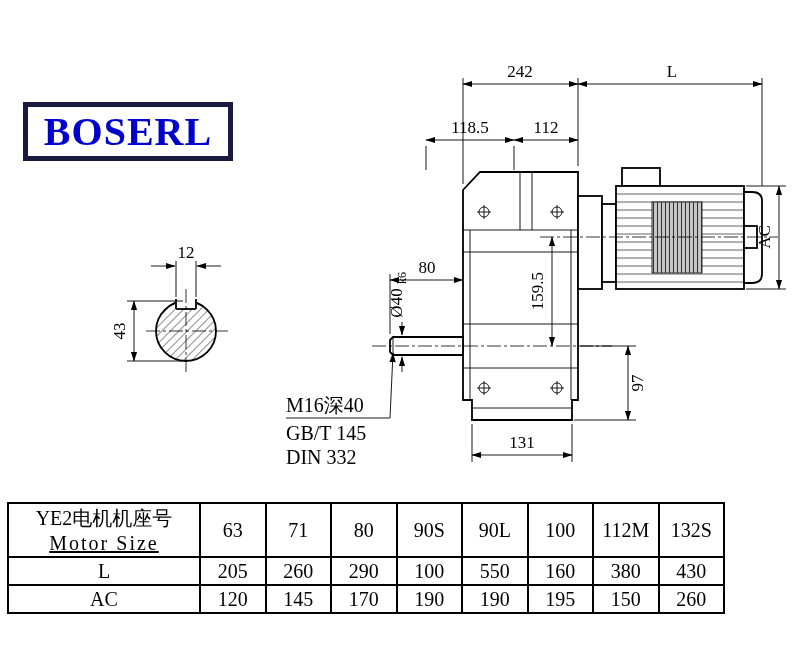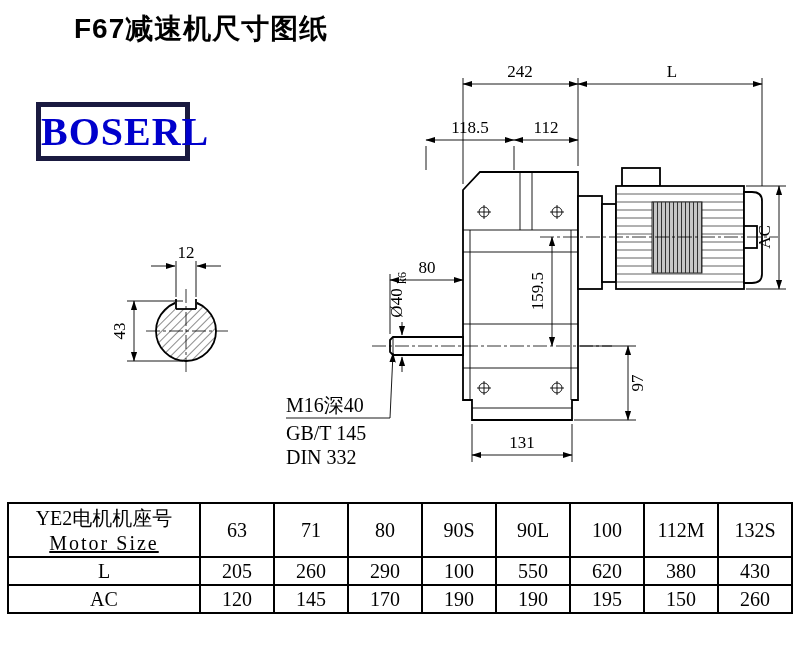--- a/index.html
+++ b/index.html
@@ -2,58 +2,57 @@
 <html><head>
 <meta charset="utf-8">
 <style>
   * { margin:0; padding:0; box-sizing:border-box; }
   html,body { width:800px; height:646px; background:#fff; font-family:"Liberation Sans", sans-serif; }
   .page { position:relative; width:800px; height:646px; background:#fff; overflow:hidden; }
 
   .title { position:absolute; left:74px; top:10px; font-size:28px; font-weight:bold;
            color:#000; letter-spacing:1px; font-family:"Liberation Sans", sans-serif; }
 
-  .logo { position:absolute; left:36px; top:102px; width:154px; height:59px;
+  .logo { position:absolute; left:23px; top:102px; width:210px; height:59px;
           border:5px solid #1a1a40; background:#fff;
-          display:flex; align-items:center; }
+          display:flex; align-items:center; justify-content:center; }
   .logo-text { font-family:"Liberation Serif", serif; font-weight:bold; font-size:40px;
                color:#0000cc; line-height:1; letter-spacing:1px; }
 
   svg.drawing { position:absolute; left:0; top:0; }
 
   
   .ol   { fill:none; stroke:#000; stroke-width:1.8; }
   .olw  { fill:#fff;  stroke:#000; stroke-width:1.8; }
   .thin { fill:none; stroke:#000; stroke-width:0.9; }
   .fin  { stroke:#3a3a3a; stroke-width:0.8; }
   .cl   { stroke:#000; stroke-width:0.8; stroke-dasharray:14 3 3 3; fill:none; }
   .ext  { stroke:#000; stroke-width:0.9; }
   .dim  { stroke:#000; stroke-width:0.9; marker-start:url(#arr); marker-end:url(#arr); }
   .dimE { stroke:#000; stroke-width:0.9; marker-end:url(#arr); }
   .dt   { font-family:"Liberation Serif", serif; font-size:17px; fill:#000; }
   .dts  { font-family:"Liberation Serif", serif; font-size:12px; fill:#000; }
   .note { font-family:"Liberation Serif", serif; font-size:20px; fill:#000; }
 
   
-  .size-table { position:absolute; left:7px; top:502px; width:786px;
+  .size-table { position:absolute; left:7px; top:502px; width:718px;
                 border-collapse:collapse; table-layout:fixed; background:#fff; }
   .size-table th, .size-table td { border:2px solid #000; text-align:center; vertical-align:middle;
                 font-family:"Liberation Serif", serif; font-size:20px; font-weight:normal;
                 color:#000; padding:1px 0; }
   .size-table col.label-col { width:192px; }
   .header-row th, .header-row td { height:54px; }
   .data-row th, .data-row td { height:28px; }
   .motor-size-en { letter-spacing:2px;text-decoration:underline; }
 </style>
 </head>
 <body>
 
 <div class="page">
 
-  <div class="title">F67减速机尺寸图纸</div>
 
   <div class="logo" style="border-color: rgb(26, 26, 64);">
     <span class="logo-text" style="color: rgb(0, 0, 204);">BOSERL</span>
   </div>
 
   <svg class="drawing" width="800" height="500" viewBox="0 0 800 500" xmlns="http://www.w3.org/2000/svg">
     <defs>
       <marker id="arr" viewBox="0 0 10 8" refX="9.4" refY="4" markerWidth="10" markerHeight="8" orient="auto-start-reverse" markerUnits="userSpaceOnUse">
         <path d="M0,0.8 L10,4 L0,7.2 Z" fill="#000"></path>
       </marker>
@@ -253,21 +252,21 @@
         <td>112M</td>
         <td>132S</td>
       </tr>
       <tr class="data-row">
         <th>L</th>
         <td>205</td>
         <td>260</td>
         <td>290</td>
         <td>100</td>
         <td>550</td>
-        <td>620</td>
+        <td>160</td>
         <td>380</td>
         <td>430</td>
       </tr>
       <tr class="data-row">
         <th>AC</th>
         <td>120</td>
         <td>145</td>
         <td>170</td>
         <td>190</td>
         <td>190</td>

